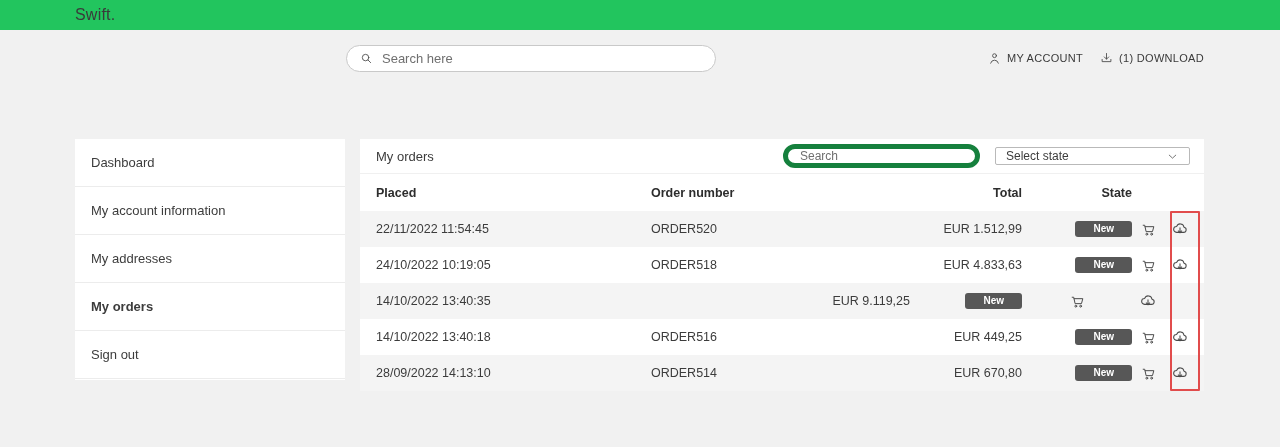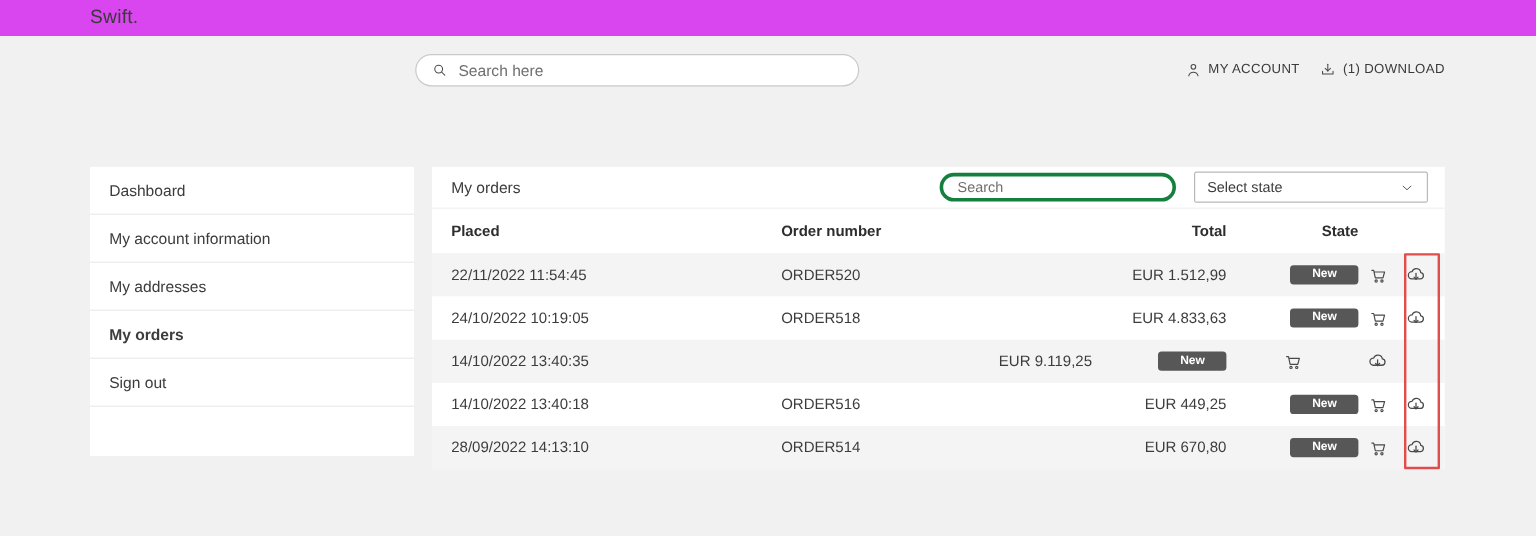--- a/index.html
+++ b/index.html
@@ -12,21 +12,21 @@
   }
   :root {
     --accent-red: #e14c4c;
     --badge-bg: #575757;
     --row-alt: #f4f4f4;
     --border-light: #ececec;
   }
 
   
   .top-strip {
-    height: 30px; background: #d946ef;
+    height: 30px; background: #22c55e;
     display: flex; align-items: center; padding-left: 75px;
   }
   .brand { font-size: 16px; color: #3a3a3a; letter-spacing: .2px; }
 
   
   .navbar {
     height: 56px; display: flex; align-items: center;
     padding: 0 76px 0 75px;
   }
   .nav-links { display: flex; gap: 14px; align-items: center; width: 300px; flex: none; }
@@ -49,46 +49,46 @@
     font-size: 11px; color: #3a3a3a; letter-spacing: .3px; cursor: pointer; white-space: nowrap;
   }
   .icon { display: inline-flex; align-items: center; justify-content: center; }
   .icon svg { stroke: #4a4a4a; fill: none; stroke-width: 1.4; stroke-linecap: round; stroke-linejoin: round; }
 
   
   .content { display: flex; gap: 15px; margin: 53px 0 0 75px; align-items: flex-start; }
 
   .sidebar { width: 270px; min-height: 241px; background: #fff; }
   .sidebar-item {
-    height: 40px; display: flex; align-items: center;
+    height: 48px; display: flex; align-items: center;
     padding: 0 16px; font-size: 13px; color: #3c3c3c;
     border-bottom: 1px solid var(--border-light); cursor: pointer;
   }
   .sidebar-item.active { font-weight: bold; }
 
   .panel { width: 844px; background: #fff; position: relative; }
 
   .panel-header {
     height: 35px; display: flex; align-items: center;
     padding: 0 14px 0 16px; border-bottom: 1px solid #f0f0f0;
   }
   .panel-title { font-size: 13px; color: #3c3c3c; }
   .panel-spacer { flex: 1; }
   .table-search {
-    width: 197px; height: 24px; border: 3px solid #15803d; border-radius: 12px;
+    width: 197px; height: 24px; border: 5px solid #15803d; border-radius: 12px;
     padding: 0 12px; margin-right: 15px; background: #fff;
     display: flex; 
   }
   .table-search input {
     border: none; outline: none; background: transparent; width: 100%;
     font-size: 12px; color: #3c3c3c; font-family: "Liberation Sans", sans-serif;
   }
   .table-search input::placeholder { color: #6f6f6f; }
   .state-select {
-    width: 195px; height: 26px; border: 1px solid #b9b9b9; border-radius: 2px;
+    width: 195px; height: 18px; border: 1px solid #b9b9b9; border-radius: 2px;
     display: flex; align-items: center; justify-content: space-between;
     padding: 0 10px; font-size: 12px; color: #3c3c3c; cursor: pointer; background: #fff;
   }
 
   .orders-grid-row {
     display: grid;
     grid-template-columns: 275px 1fr 112px 110px 32px 32px;
     align-items: center;
     padding: 0 8px 0 16px;
     height: 36px;

